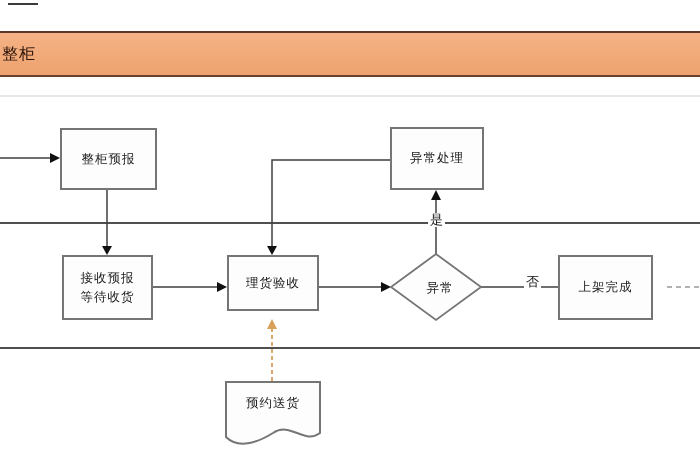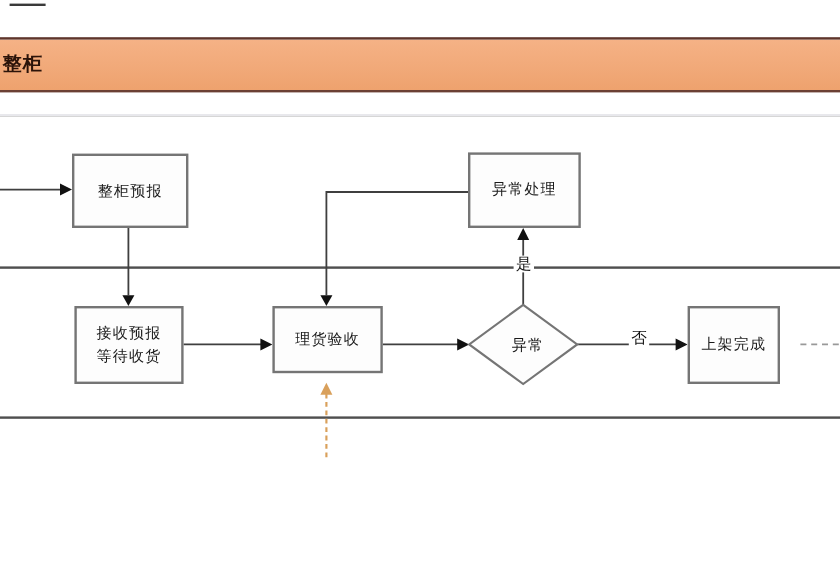--- a/index.html
+++ b/index.html
@@ -10,42 +10,42 @@
   
   .top-dash{position:absolute;left:8px;top:3px;width:30px;height:2px;background:#3a3a3a;}
   
   .title-band{
     position:absolute;left:0;top:31px;width:700px;height:42px;
     background:linear-gradient(#f5b286,#eea26e);
     border-top:2px solid #5e352b;border-bottom:2px solid #6b4034;
   }
   .title-band .band-label{
     position:absolute;left:2px;top:0;height:36px;line-height:42px;
-    font-size:16px;font-weight:bold;color:#2b1309;letter-spacing:1px;white-space:nowrap;text-align:center;
+    font-size:16px;font-weight:normal;color:#2b1309;letter-spacing:1px;white-space:nowrap;text-align:center;
   }
   
   .lane-line{position:absolute;left:0;width:700px;}
   .header-line{top:95px;height:2px;background:#9a9a9a;box-shadow:0 2px 0 #e8e8ec inset;}
   .divider-1{top:222px;height:2px;background:#4f4f4f;}
   .divider-2{top:347px;height:2px;background:#4f4f4f;}
   
   svg.overlay{position:absolute;left:0;top:0;z-index:2;}
   
   .node{
     position:absolute;z-index:3;box-sizing:border-box;
     background:#fdfdfd;border:2px solid #757575;
     display:flex;align-items:center;justify-content:center;text-align:right;
     font-size:12.5px;color:#1a1a1a;letter-spacing:1px;line-height:1.5;
     white-space:pre-line;
   }
   .n-forecast{left:60px;top:128px;width:97px;height:62px;}
   .n-exception{left:390px;top:127px;width:94px;height:63px;}
   .n-receive{left:62px;top:255px;width:91px;height:65px;}
   .n-tally{left:227px;top:255px;width:92px;height:56px;}
-  .n-shelving{left:573px;top:255px;width:77px;height:65px;}
+  .n-shelving{left:558px;top:255px;width:95px;height:65px;}
   .diamond-label{
     position:absolute;z-index:3;left:412px;top:280px;width:56px;text-align:center;
     font-size:12.5px;color:#1a1a1a;letter-spacing:1px;
   }
   .doc-shape{position:absolute;z-index:3;left:225px;top:381px;width:96px;height:66px;}
   .doc-shape .doc-label{
     position:absolute;left:0;top:14px;width:96px;text-align:center;
     font-size:12.5px;color:#1a1a1a;letter-spacing:1px;
   }
   
@@ -108,17 +108,23 @@
 等待收货</div>
 
   <div class="node n-exception">异常处理</div>
 
   <div class="node n-tally">理货验收</div>
 
   <div class="diamond-label">异常</div>
 
   <div class="node n-shelving">上架完成</div>
 
+  <div class="doc-shape">
+    <svg width="96" height="66" viewBox="0 0 96 66">
+      <path d="M1,1 H95 V52 C79,64 65,40 48,52 C32,62 13,68 1,56 Z" fill="#fdfdfd" stroke="#757575" stroke-width="2"></path>
+    </svg>
+    <div class="doc-label">预约送货</div>
+  </div>
 
   <div class="edge-label lbl-yes">是</div>
   <div class="edge-label lbl-no">否</div>
 
 </div>
 
 </body></html>

